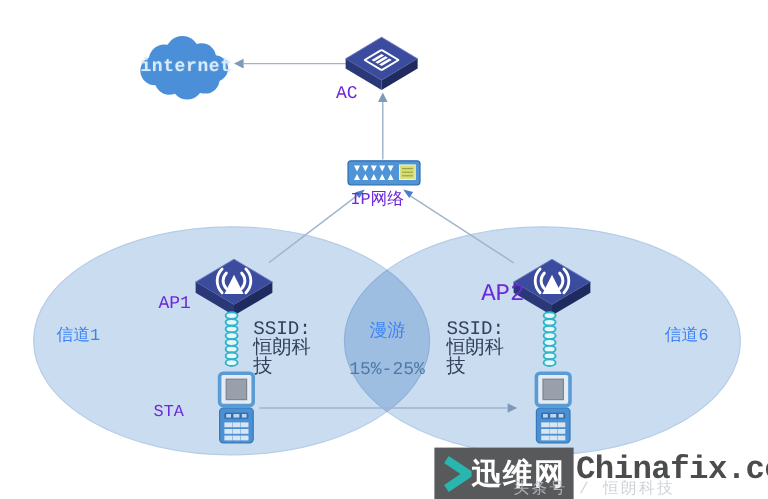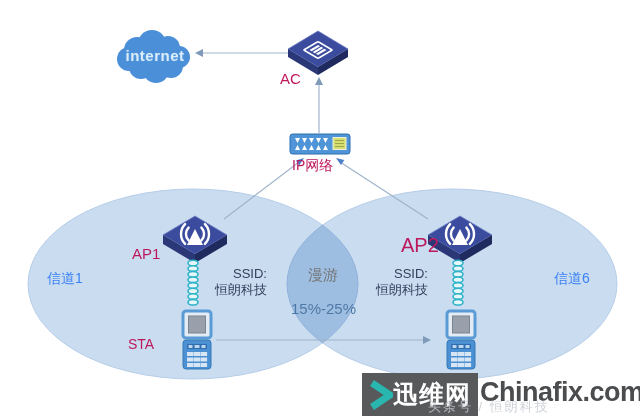--- a/index.html
+++ b/index.html
@@ -1,40 +1,40 @@
 <!DOCTYPE html>
 <html><head>
 <meta charset="utf-8">
 <style>
   * { margin:0; padding:0; box-sizing:border-box; }
   body { background:#fff; }
   .canvas {
     position:relative; width:640px; height:416px; background:#ffffff;
-    font-family:Liberation Sans, sans-serif; overflow:hidden;
+    font-family:Liberation Mono, monospace; overflow:hidden;
   }
   svg.layer { position:absolute; left:0; top:0; }
-  .lbl { position:absolute; color:#be185d; font-size:14px; white-space:nowrap; }
+  .lbl { position:absolute; color:#6d28d9; font-size:14px; white-space:nowrap; }
   .lbl-internet {
     left:117px; top:47px; width:76px; text-align:center;
     color:#d9ecfb; font-size:15px; font-weight:bold; letter-spacing:.5px;
     text-shadow:0 0 2px #6aa6e0;
   }
   .lbl-ac   { left:280px; top:70px; font-size:15px; }
   .lbl-ipnet{ left:292px; top:157px; width:56px; text-align:left; }
   .lbl-ap1  { left:132px; top:245px; font-size:15px; }
   .lbl-ap2  { left:401px; top:234px; font-size:20px; }
-  .ssid-block { position:absolute; width:56px; text-align:right;
-    color:#33415c; font-size:13px; line-height:16px; }
+  .ssid-block { position:absolute; width:56px; text-align:left;
+    color:#33415c; font-size:16px; line-height:16px; }
   .ssid-left  { left:211px; top:266px; }
   .ssid-right { left:372px; top:266px; }
   .lbl-ch { color:#3b82f6; font-size:14px; }
   .lbl-ch1 { left:47px;  top:270px; }
   .lbl-ch6 { left:554px; top:270px; }
   .lbl-roam { left:297px; top:266px; width:52px; text-align:center;
-    color:#737373; font-size:15px; }
+    color:#3b82f6; font-size:15px; }
   .lbl-pct  { left:291px; top:300px; width:64px; text-align:left;
     color:#4e79a6; font-size:15px; }
   .lbl-sta  { left:128px; top:336px; }
   .wm-box {
     position:absolute; left:362px; top:373px; width:116px; height:43px;
     background:#58595b; display:flex; align-items:center; padding-left:5px;
   }
   .wm-cn { color:#ffffff; font-size:25px; font-weight:bold; letter-spacing:1px; }
   .wm-en { position:absolute; left:480px; top:377px; color:#4b4c4e;
     font-size:27px; font-weight:bold; letter-spacing:-0.5px; }

